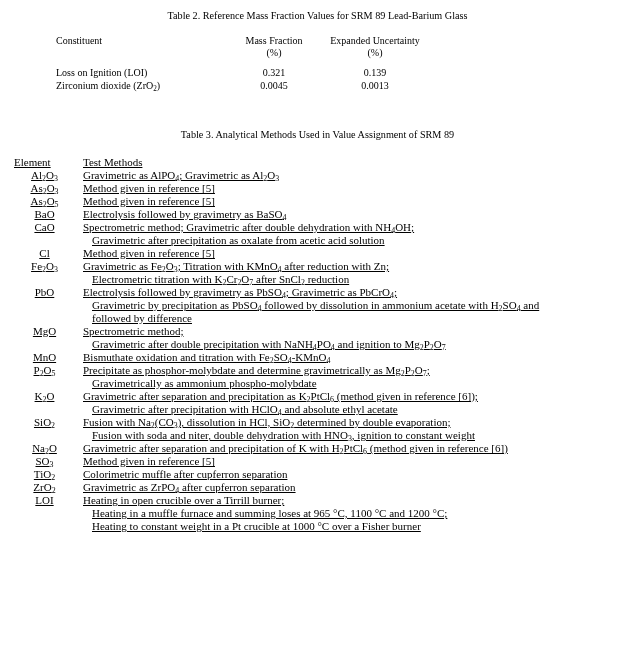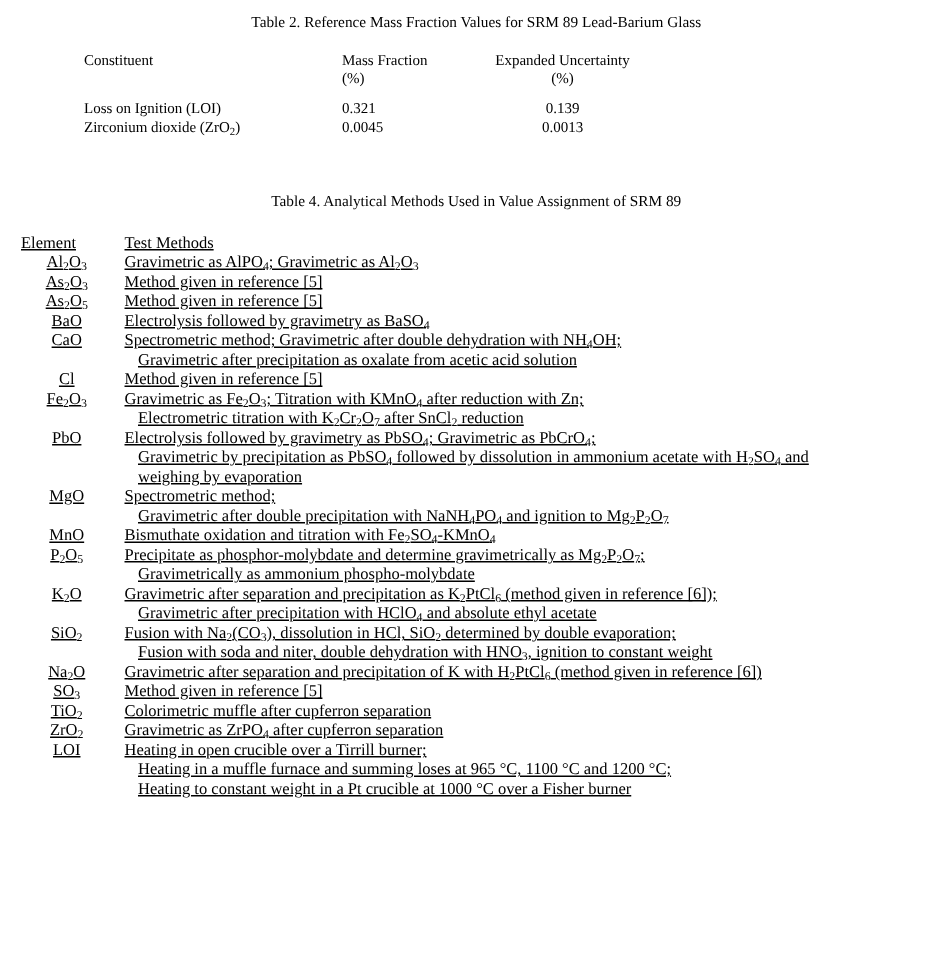--- a/index.html
+++ b/index.html
@@ -40,20 +40,21 @@
     font-weight: normal;
     padding: 0;
     vertical-align: top;
   }
   .t2 .c-const {
     width: 172px;
     text-align: left;
   }
   .t2 .c-mf {
     width: 92px;
+    text-align: center;
   }
   .t2 .c-eu {
     width: 110px;
     text-align: center;
   }
   .t2 .hdr td {
     padding-bottom: 1px;
   }
   .t2 .units td {
     padding-bottom: 9px;
@@ -138,21 +139,21 @@
         </tr>
         <tr class="row">
           <td class="c-const">Zirconium dioxide (ZrO<sub>2</sub>)</td>
           <td class="c-mf">0.0045</td>
           <td class="c-eu">0.0013</td>
         </tr>
       </tbody>
     </table>
   </div>
 
-  <div class="t3-title">Table 4.  Analytical Methods Used in Value Assignment of SRM 89</div>
+  <div class="t3-title">Table 3.  Analytical Methods Used in Value Assignment of SRM 89</div>
 
   <div class="t3-wrap">
     <table class="t3">
       <tbody>
         <tr class="hdrrow">
           <td class="el left">Element</td>
           <td class="meth">Test Methods</td>
         </tr>
       <tr>
             <td class="el">Al<sub>2</sub>O<sub>3</sub></td>
@@ -193,21 +194,21 @@
           <tr>
             <td class="el">PbO</td>
             <td class="meth">Electrolysis followed by gravimetry as PbSO<sub>4</sub>; Gravimetric as PbCrO<sub>4</sub>;</td>
           </tr>
           <tr>
             <td class="el"></td>
             <td class="meth cont">Gravimetric by precipitation as PbSO<sub>4</sub> followed by dissolution in ammonium acetate with H<sub>2</sub>SO<sub>4</sub> and</td>
           </tr>
           <tr>
             <td class="el"></td>
-            <td class="meth cont">weighing by evaporation</td>
+            <td class="meth cont">followed by difference</td>
           </tr>
           <tr>
             <td class="el">MgO</td>
             <td class="meth">Spectrometric method;</td>
           </tr>
           <tr>
             <td class="el"></td>
             <td class="meth cont">Gravimetric after double precipitation with NaNH<sub>4</sub>PO<sub>4</sub> and ignition to Mg<sub>2</sub>P<sub>2</sub>O<sub>7</sub></td>
           </tr>
           <tr>

